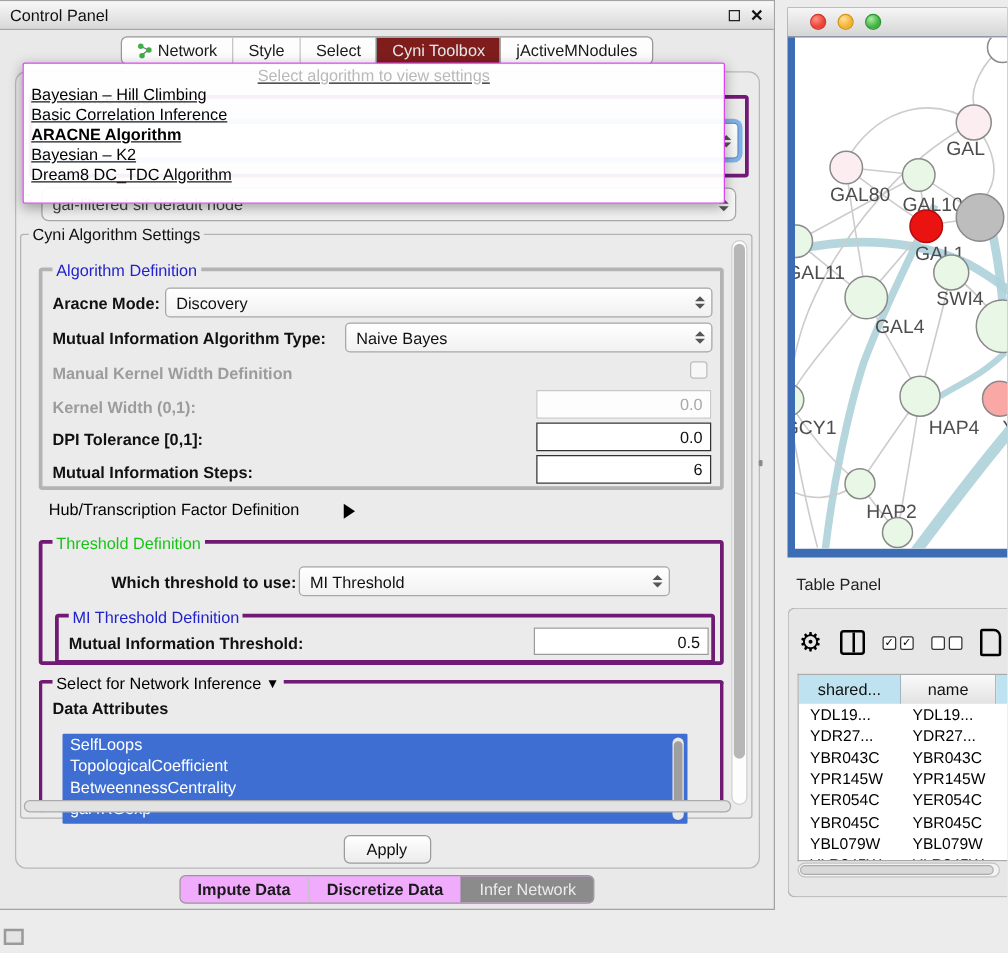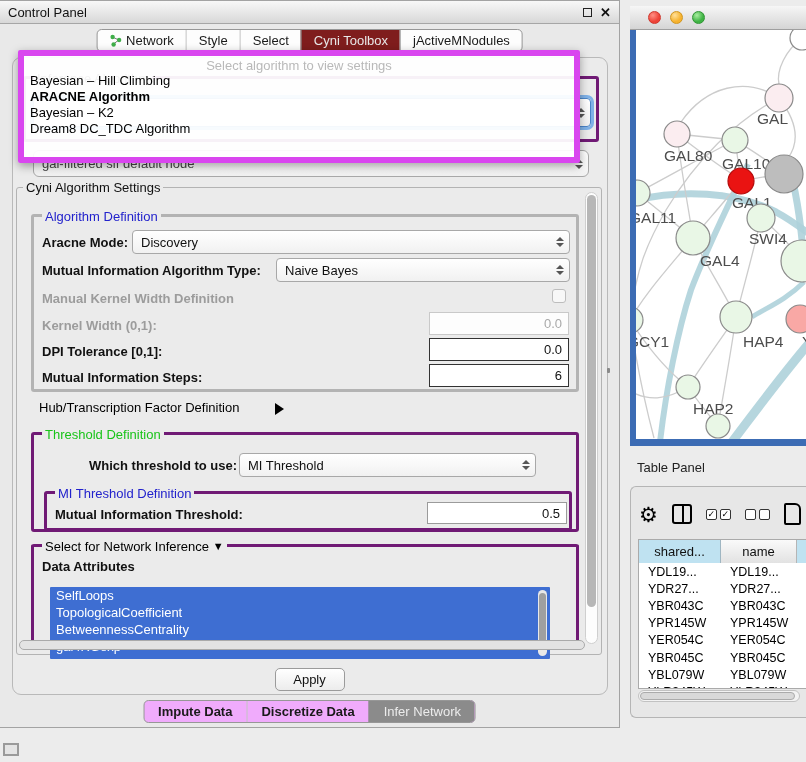--- a/index.html
+++ b/index.html
@@ -65,23 +65,23 @@
   .stepper { width:11px; display:flex; flex-direction:column; align-items:center; gap:2px; margin-left:4px; }
   .stepper i { width:0; height:0; border-left:4px solid transparent; border-right:4px solid transparent; display:block; }
   .stepper .up   { border-bottom:4px solid #555; }
   .stepper .down { border-top:4px solid #555; }
   #u-combo-inference { box-shadow:0 0 0 3px #7fb1e8; border-color:#4a84c8; }
 
   
   #algo-popup {
     position:absolute; left:18px; top:49px; width:562px; height:113px;
     background:rgba(255,255,255,0.94);
-    border:6px solid #d946ef; border-radius:2px;
+    border:1px solid #d946ef; border-radius:2px;
     box-shadow:0 3px 10px rgba(0,0,0,0.35);
-    z-index:30; padding-top:2px;
+    z-index:30; padding-top:2px;text-decoration:underline;
   }
   #algo-placeholder { text-align:center; color:#b9b9b9; font-size:13px; height:15px; }
   .dd-item { padding:0 6px; font-size:13px; height:16px; line-height:16px; color:#000; white-space:nowrap; }
   .dd-item.bold { font-weight:bold; }
 
   
   #settings-group {
     position:absolute; left:16px; top:186px; width:586px; height:468px;
     border:1px solid #b3b3b3; border-radius:3px; background:#ebebeb;
   }
@@ -266,20 +266,21 @@
           <i class="up"></i>
           <i class="down"></i>
         </span>
     </div>
   </div>
 
   <div id="algo-popup">
     <div id="algo-placeholder">Select algorithm to view settings</div>
     <div id="algo-items">
         <div class="dd-item">Bayesian – Hill Climbing</div>
+        <div class="dd-item">Basic Correlation Inference</div>
         <div class="dd-item bold">ARACNE Algorithm</div>
         <div class="dd-item">Bayesian – K2</div>
         <div class="dd-item">Dream8 DC_TDC Algorithm</div>
       </div>
   </div>
 
   <div id="settings-group">
     <span class="gb-label">Cyni Algorithm Settings</span>
 
     <div class="groupbox" style="left:14px; top:26px; width:548px; height:178px; border-color:#b3b3b3;">

